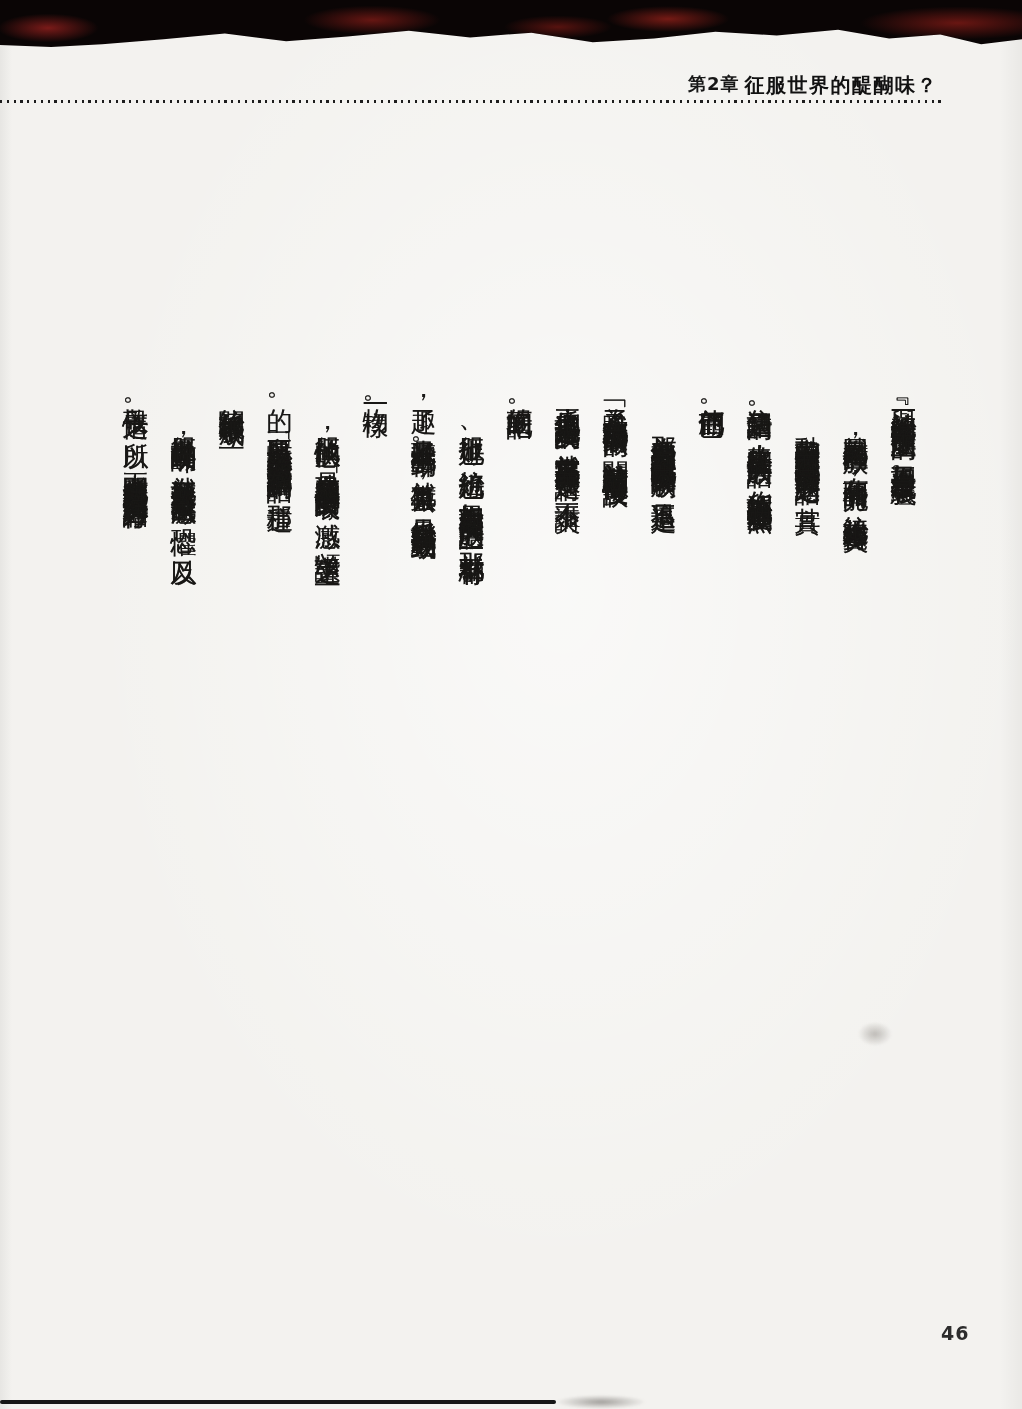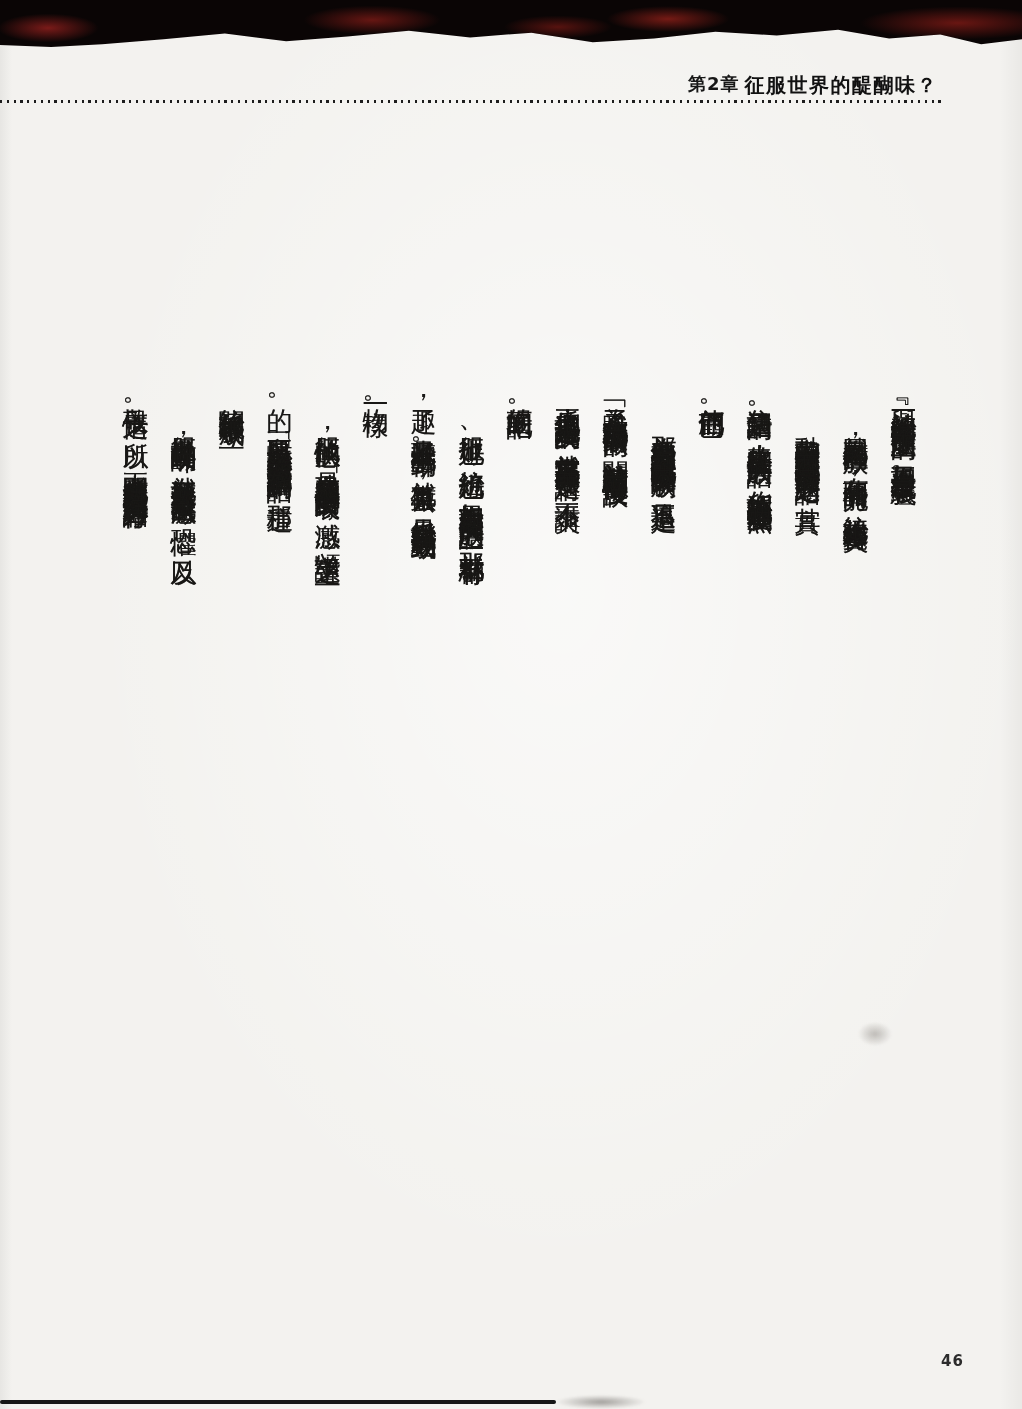--- a/index.html
+++ b/index.html
@@ -76,22 +76,22 @@
     position:absolute;left:556px;top:1395px;width:90px;height:14px;border-radius:50%;
     background:radial-gradient(closest-side,rgba(95,92,88,.55),rgba(95,92,88,0));
     filter:blur(1px);
   }
   .corner-shade{
     position:absolute;right:0;bottom:0;width:40px;height:70px;
     background:radial-gradient(closest-side at 100% 100%,rgba(0,0,0,.10),rgba(0,0,0,0));
   }
 
   .page-number{
-    position:absolute;left:941px;top:1352px;
-    font-size:15px;font-weight:700;letter-spacing:1px;color:#2c2c2c;
+    position:absolute;left:941px;top:1322px;
+    font-size:19px;font-weight:700;letter-spacing:1px;color:#2c2c2c;
   }
 </style>
 </head>
 <body>
 
 <div class="page">
 
   <div class="scan-bar"></div>
 
   <div class="header-row">

